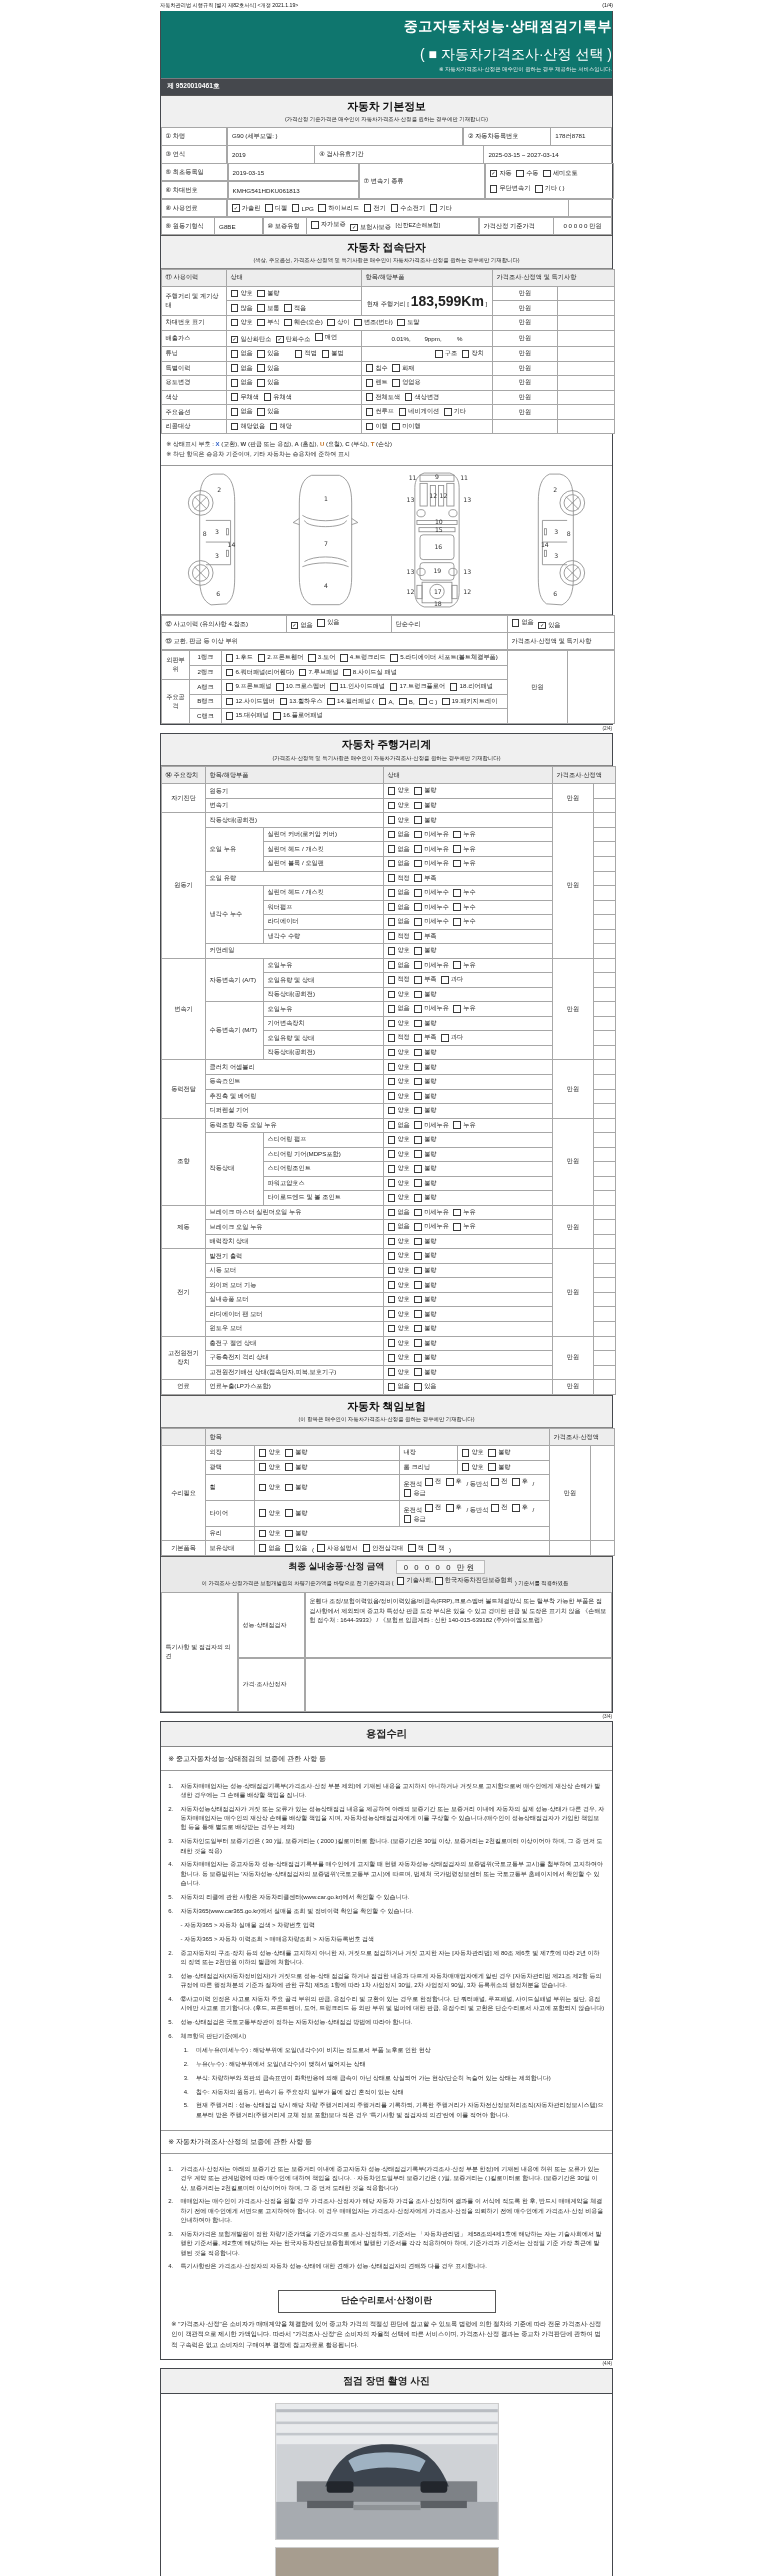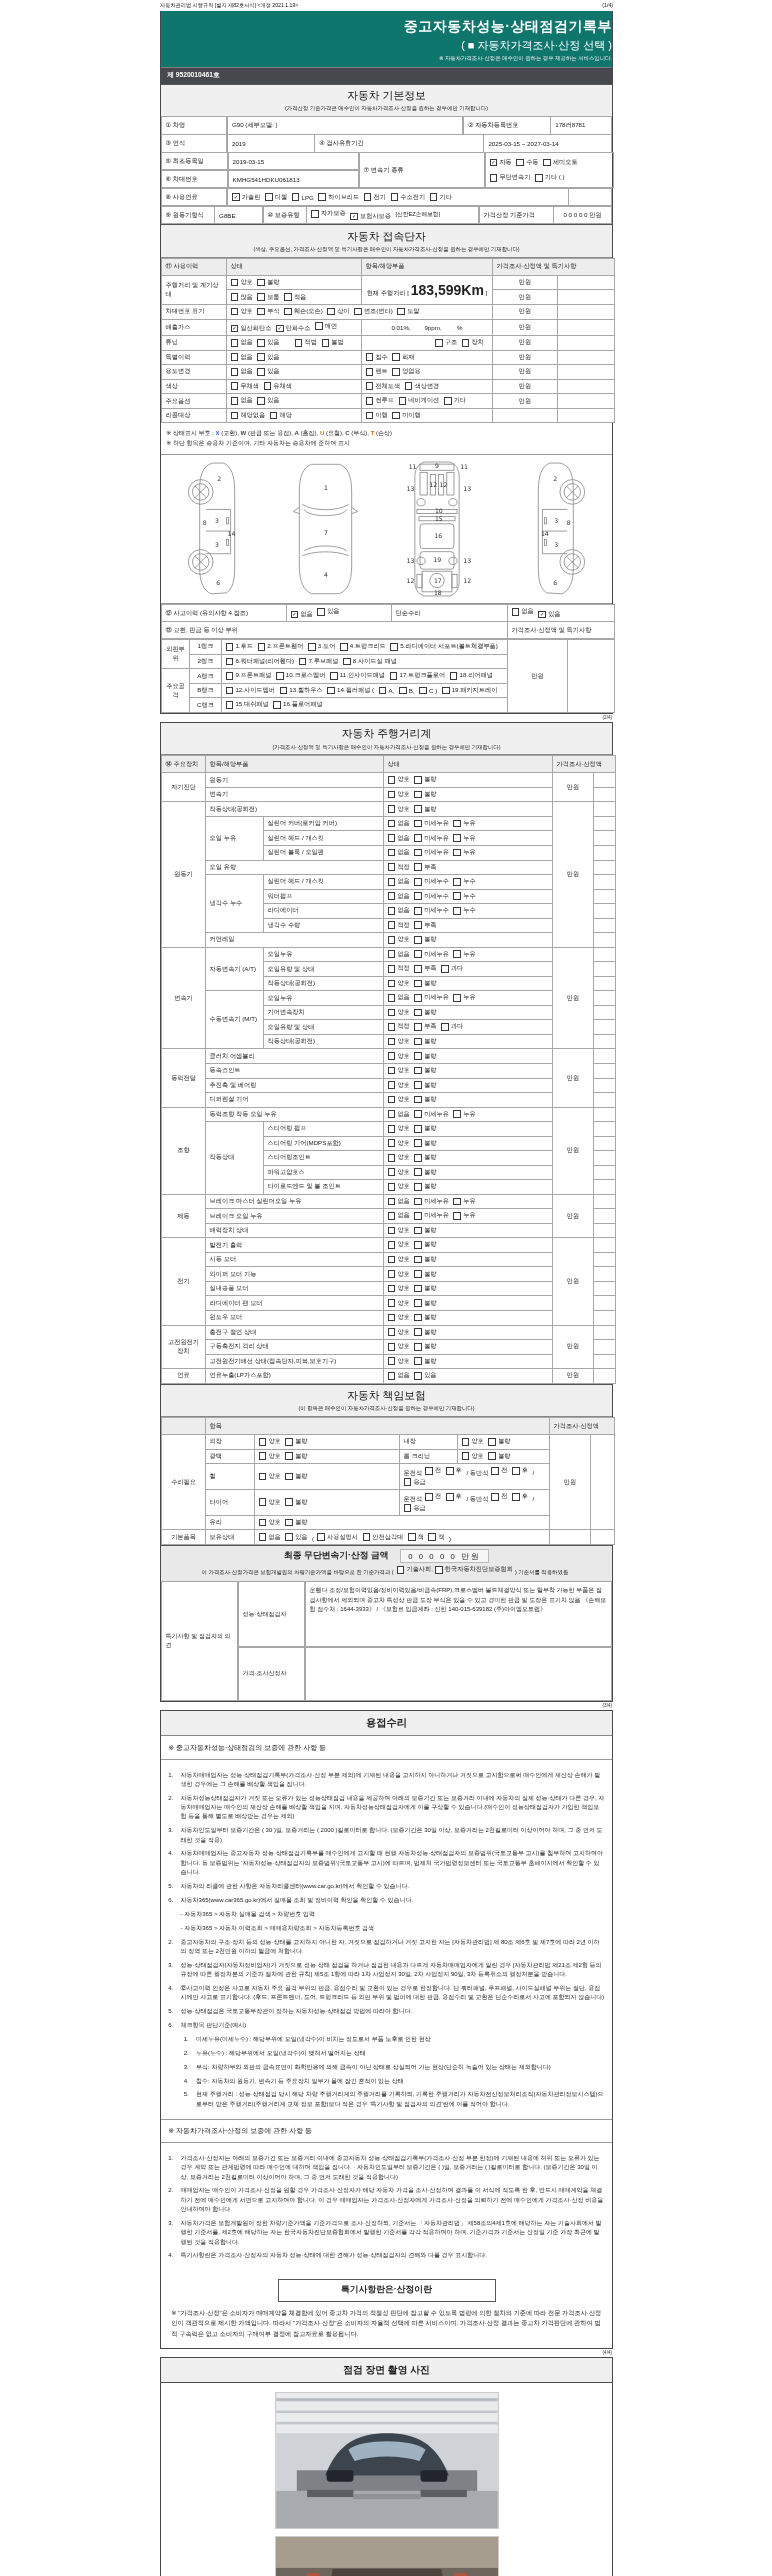--- a/index.html
+++ b/index.html
@@ -5,26 +5,26 @@
   html,body{margin:0;padding:0;background:#fff;}
   body{width:773px;min-height:2576px;font-family:"Liberation Sans","DejaVu Sans",sans-serif;color:#222;}
   .page{width:453px;margin:0;position:absolute;left:160px;top:1px;}
   .topline{display:flex;justify-content:space-between;font-size:5.2px;color:#111;padding:1px 0 1.5px 0;}
   .sheet{border:1px solid #45484d;border-top:none;background:#fff;}
   .sheet2{border-top:1.5px solid #45484d;margin-top:1px;}
   .marker{text-align:right;font-size:4.6px;color:#333;padding:1px 1px;}
   
   .titlebox{background:#0f766e;color:#fff;text-align:right;padding:7.2px 0 0 0;}
   .t1{font-size:14px;font-weight:bold;letter-spacing:0.5px;}
-  .t2{font-size:11px;margin-top:2px;}
+  .t2{font-size:14px;margin-top:10px;}
   .t3{font-size:5.4px;margin-top:2.6px;color:#eee;padding-bottom:5.2px;}
   .docno{background:#45484d;color:#fff;text-align:left;font-size:6.7px;font-weight:bold;padding:2.6px 5.2px 3.6px 6.2px;border-top:0.5px solid #787b80;}
   
   .sechead{background:#f0f0f0;border-top:1px solid #555;border-bottom:0.5px solid #888;text-align:center;padding:4.6px 0 3.6px 0;}
-  .st{font-size:10.8px;font-weight:normal;color:#111;}
+  .st{font-size:10.8px;font-weight:bold;color:#111;}
   .ss{font-size:5.4px;color:#222;margin-top:2.1px;}
   
   .brow{display:flex;margin-top:-0.5px;}
   .bc{border:0.5px solid #a7a7a7;margin-left:-0.5px;padding:2.1px 4.1px;display:flex;align-items:center;min-height:18.5px;box-sizing:border-box;font-size:6.2px;background:#fff;}
   .bl{color:#111;}
   .grid34{display:grid;grid-template-columns:67px 131px 126px 129px;margin-top:-0.5px;}
   .gc{border:0.5px solid #a7a7a7;margin:-0.5px 0 0 -0.5px;padding:2.1px 4.1px;display:flex;align-items:center;min-height:18.5px;box-sizing:border-box;font-size:6.2px;}
   .span2{grid-row:span 2;}
   
   table.tb{border-collapse:collapse;width:100%;table-layout:fixed;}
@@ -1347,21 +1347,21 @@
                 <span class="bx"></span>
                 <span>잭</span>
               </span><span class="raw">)</span></td>
         <td></td>
         <td></td>
       </tr>
       </tbody>
     </table>
 
     <div class="finalbar">
-      <span class="fa">최종 무단변속기·산정 금액</span><span class="fv">0 0 0 0 0 만원</span>
+      <span class="fa">최종 실내송풍·산정 금액</span><span class="fv">0 0 0 0 0 만원</span>
       <div class="fnote"><span class="raw">이 가격조사·산정가격은 보험개발원의 차량기준가액을 바탕으로 한 기준가격과 (</span><span class="cb">
             <span class="bx"></span>
             <span>기술사회,</span>
           </span><span class="cb">
             <span class="bx"></span>
             <span>한국자동차진단보증협회</span>
           </span><span class="raw">) 기준서를 적용하였음</span></div>
     </div>
 
     <div class="opgrid">
@@ -1465,21 +1465,21 @@
         <div class="nitem">
           <span class="nn">3.</span>
           <span class="nt">자동차가격은 보험개발원이 정한 차량기준가액을 기준가격으로 조사·산정하되, 기준서는 「자동차관리법」 제58조의4제1호에 해당하는 자는 기술사회에서 발행한 기준서를, 제2호에 해당하는 자는 한국자동차진단보증협회에서 발행한 기준서를 각각 적용하여야 하며, 기준가격과 기준서는 산정일 기준 가장 최근에 발행된 것을 적용합니다.</span>
         </div>
         <div class="nitem">
           <span class="nn">4.</span>
           <span class="nt">특기사항란은 가격조사·산정자의 자동차 성능·상태에 대한 견해가 성능·상태점검자의 견해와 다를 경우 표시합니다.</span>
         </div>
       </div>
     <div class="ibox">
-      <div class="ibt">특기사항란은·산정이란</div>
+      <div class="ibt">단순수리로서·산정이란</div>
       <div class="ibx">※ "가격조사·산정"은 소비자가 매매계약을 체결함에 있어 중고차 가격의 적절성 판단에 참고할 수 있도록 법령에 의한 절차와 기준에 따라 전문 가격조사·산정인이 객관적으로 제시한 가액입니다. 따라서 "가격조사·산정"은 소비자의 자율적 선택에 따른 서비스이며, 가격조사·산정 결과는 중고차 가격판단에 관하여 법적 구속력은 없고 소비자의 구매여부 결정에 참고자료로 활용됩니다.</div>
     </div>
   </div>
 
   <div class="marker">(4/4)</div>
 
   <div class="sheet sheet2">
     <div class="photohead">점검 장면 촬영 사진</div>
     <div class="photowrap">
       <div class="photo">

